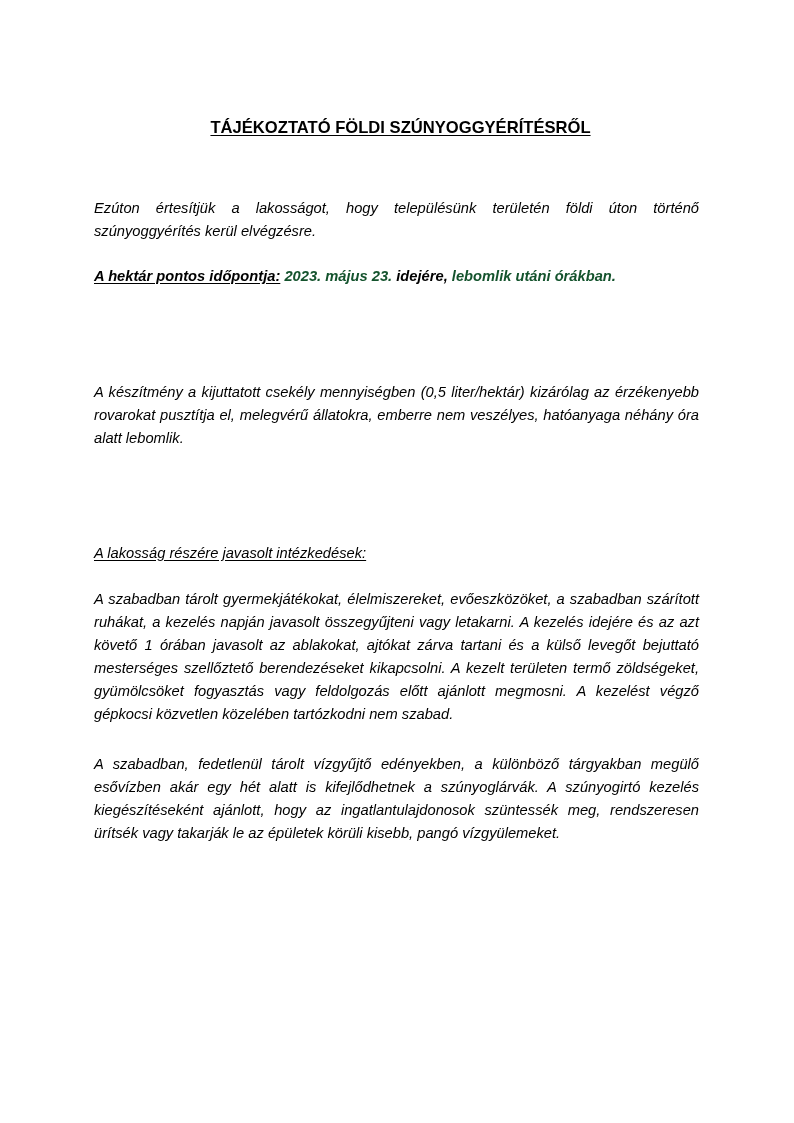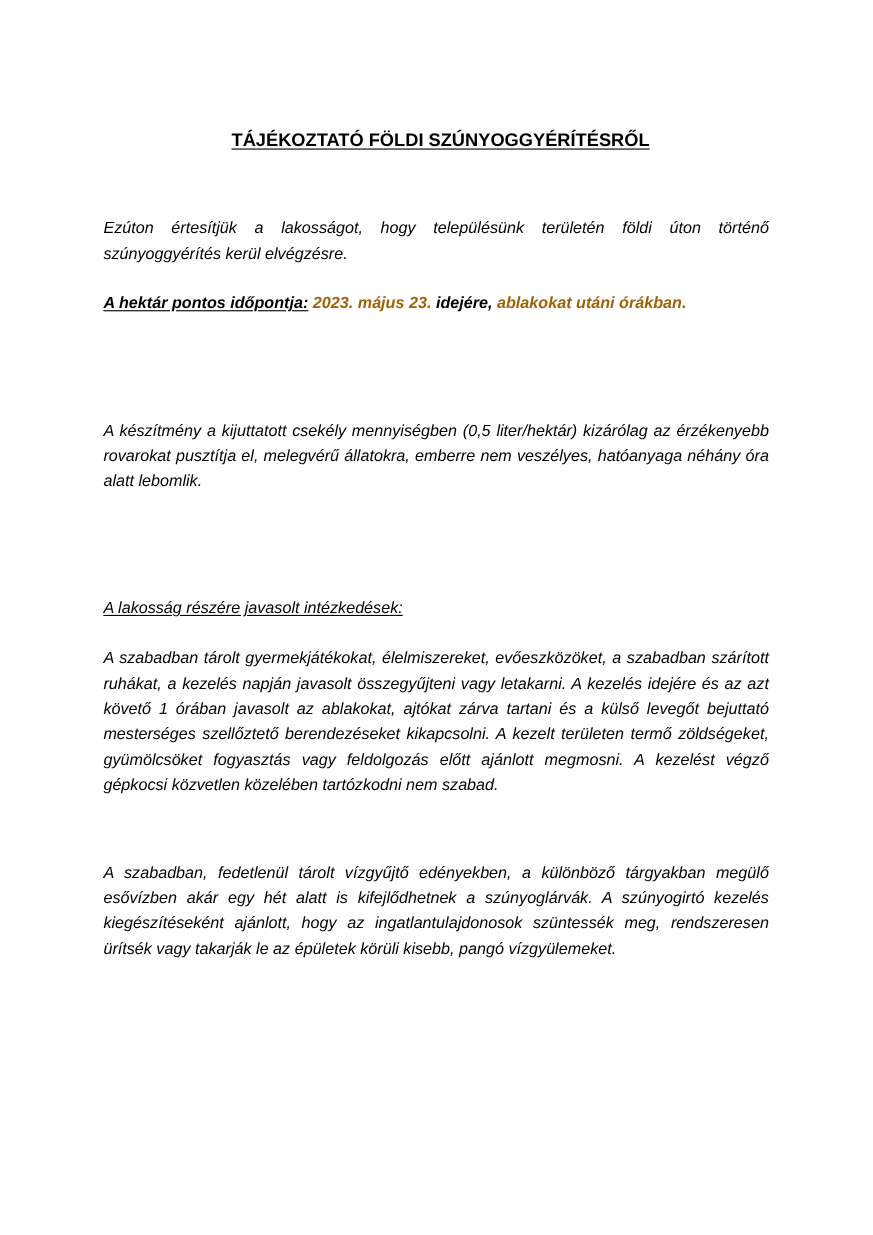--- a/index.html
+++ b/index.html
@@ -39,42 +39,42 @@
     left: 0;
     width: 605px;
     margin: 0;
     font-size: 14.7px;
     line-height: 23px;
     text-align: justify;
     text-align-last: left;
     font-style: italic;
   }
   .bold { font-weight: bold; }
-  .red { color: #a16207; }
+  .red { color: #14532d; }
   .ul { text-decoration: underline; text-underline-offset: 2px; }
   #p-intro { top: 197px; }
   #p-schedule { top: 265px; }
   #p-product { top: 381px; }
   #p-measures-heading { top: 542px; }
   #p-measures-1 { top: 588px; }
-  #p-measures-2 { top: 783px; }
+  #p-measures-2 { top: 753px; }
   .line { display: block; }
 </style>
 </head>
 <body>
 
 <div class="page">
 
   <h1 class="title">TÁJÉKOZTATÓ FÖLDI SZÚNYOGGYÉRÍTÉSRŐL</h1>
 
   <p class="para" id="p-intro">Ezúton értesítjük a lakosságot, hogy településünk területén földi úton történő szúnyoggyérítés kerül elvégzésre.</p>
 
   <p class="para bold" id="p-schedule">
     <span class="ul">A hektár pontos időpontja:</span>
-    <span class="red">2023. május 23.</span><span> idejére, </span><span class="red">ablakokat utáni órákban.</span>
+    <span class="red">2023. május 23.</span><span> idejére, </span><span class="red">lebomlik utáni órákban.</span>
   </p>
 
   <p class="para" id="p-product">
     <span class="line">A készítmény a kijuttatott csekély mennyiségben (0,5 liter/hektár) kizárólag az érzékenyebb rovarokat pusztítja el, melegvérű állatokra, emberre nem veszélyes, hatóanyaga néhány óra alatt lebomlik.</span>
   </p>
 
   <p class="para ul" id="p-measures-heading" style="text-align:right;">A lakosság részére javasolt intézkedések:</p>
 
   <p class="para" id="p-measures-1">A szabadban tárolt gyermekjátékokat, élelmiszereket, evőeszközöket, a szabadban szárított ruhákat, a kezelés napján javasolt összegyűjteni vagy letakarni. A kezelés idejére és az azt követő 1 órában javasolt az ablakokat, ajtókat zárva tartani és a külső levegőt bejuttató mesterséges szellőztető berendezéseket kikapcsolni. A kezelt területen termő zöldségeket, gyümölcsöket fogyasztás vagy feldolgozás előtt ajánlott megmosni. A kezelést végző gépkocsi közvetlen közelében tartózkodni nem szabad.</p>
 

